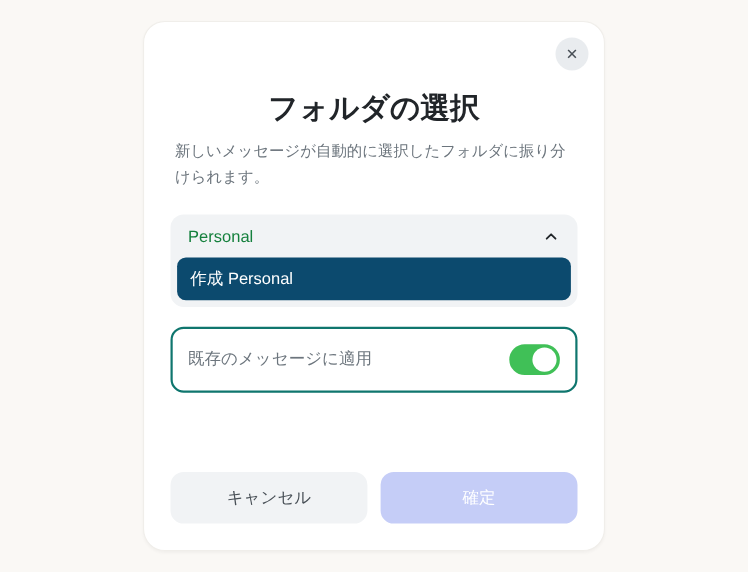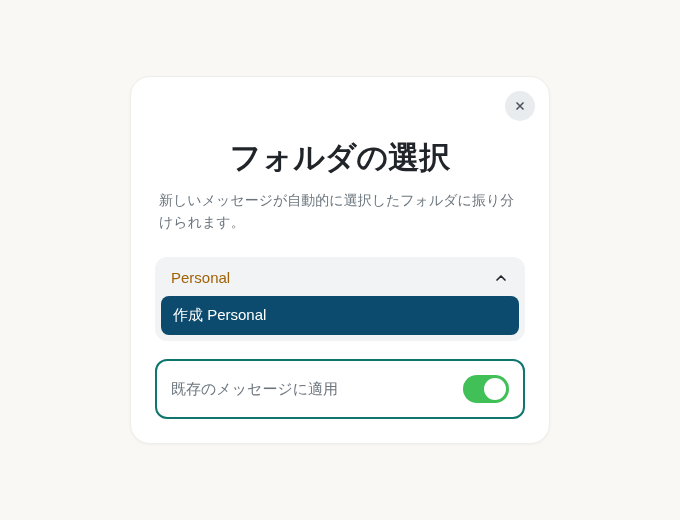--- a/index.html
+++ b/index.html
@@ -32,21 +32,21 @@
       background: #e9ecef;
       border: none;
       cursor: pointer;
       display: flex;
       align-items: center;
       justify-content: center;
     }
     .close-btn svg { width: 14px; height: 14px; stroke: #495057; stroke-width: 2.5; }
     .title {
       text-align: center;
-      font-size: 31px;
+      font-size: 27px;
       font-weight: 700;
       color: #212529;
       margin-top: 36px;
       margin-bottom: 10px;
     }
     .subtitle {
       text-align: left;
       font-size: 14px;
       color: #6c757d;
       line-height: 1.6;
@@ -62,21 +62,21 @@
       display: flex;
       align-items: center;
       padding: 6px 10px 10px 10px;
       gap: 8px;
     }
     .combo-input {
       flex: 1;
       border: none;
       background: transparent;
       font-size: 15px;
-      color: #a16207;
+      color: #15803d;
       outline: none;
       font-family: inherit;
     }
     .chevron {
       width: 16px;
       height: 16px;
       stroke: #212529;
       stroke-width: 2.5;
       fill: none;
     }
@@ -167,14 +167,18 @@
     <div class="combo-option">作成 Personal</div>
   </div>
 
   <div class="apply-row">
     <span class="apply-label">既存のメッセージに適用</span>
     <button class="toggle">
       <span class="toggle-knob"></span>
     </button>
   </div>
 
+  <div class="btn-row">
+    <button class="btn btn-cancel">キャンセル</button>
+    <button class="btn btn-confirm">確定</button>
+  </div>
 
 </div>
 
 </body></html>

